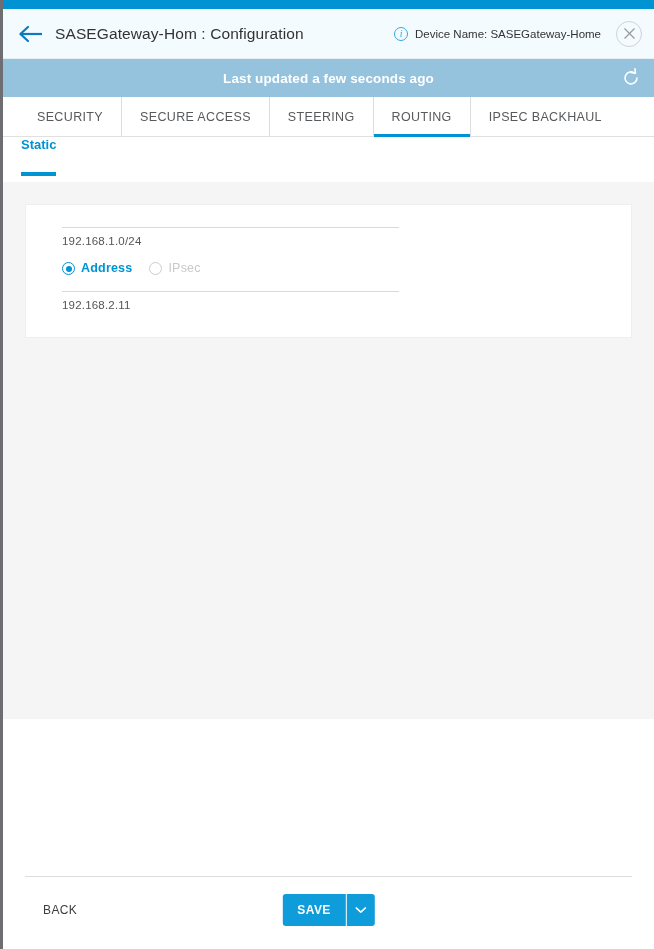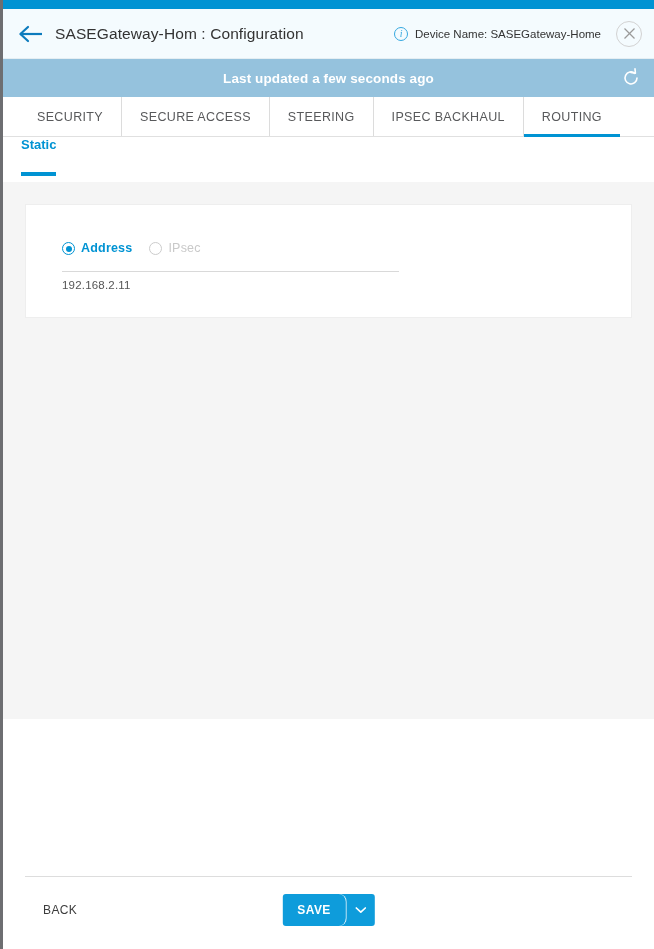--- a/index.html
+++ b/index.html
@@ -300,21 +300,20 @@
     overflow: hidden;
     cursor: pointer;
   }
   .save-main {
     color: #ffffff;
     font-size: 12px;
     font-weight: bold;
     padding: 9px 15px;
     letter-spacing: 0.4px;
     border-right: 1px solid #ffffff;
-    border-radius: 8px;
   }
   .save-caret {
     display: flex;
     align-items: center;
     justify-content: center;
     width: 28px;
     color: #ffffff;
   }
 </style>
 </head>
@@ -357,39 +356,42 @@
   <div class="tabbar">
     <div class="tab">
         <span>SECURITY</span>
       </div>
     <div class="tab">
         <span>SECURE ACCESS</span>
       </div>
     <div class="tab">
         <span>STEERING</span>
       </div>
+    <div class="tab active">
+        <span>ROUTING</span>
+      </div>
     <div class="tab">
         <span>IPSEC BACKHAUL</span>
-      </div>
-    <div class="tab active">
-        <span>ROUTING</span>
       </div>
   </div>
 
   <div class="subtabbar">
     <div class="subtab active">
       <span>Static</span>
     </div>
   </div>
 
   <div class="content">
 
     <div class="route-card">
 
       <div class="inputs-col">
+        <div class="input-line">
+          <div class="input-value">192.168.1.0/24</div>
+        </div>
 
         <div class="radio-row">
           <label class="radio-opt">
             <span class="radio-mark checked"></span>
             <span class="radio-label">Address</span>
           </label>
           <label class="radio-opt spaced">
             <span class="radio-mark disabled"></span>
             <span class="radio-label disabled">IPsec</span>
           </label>

